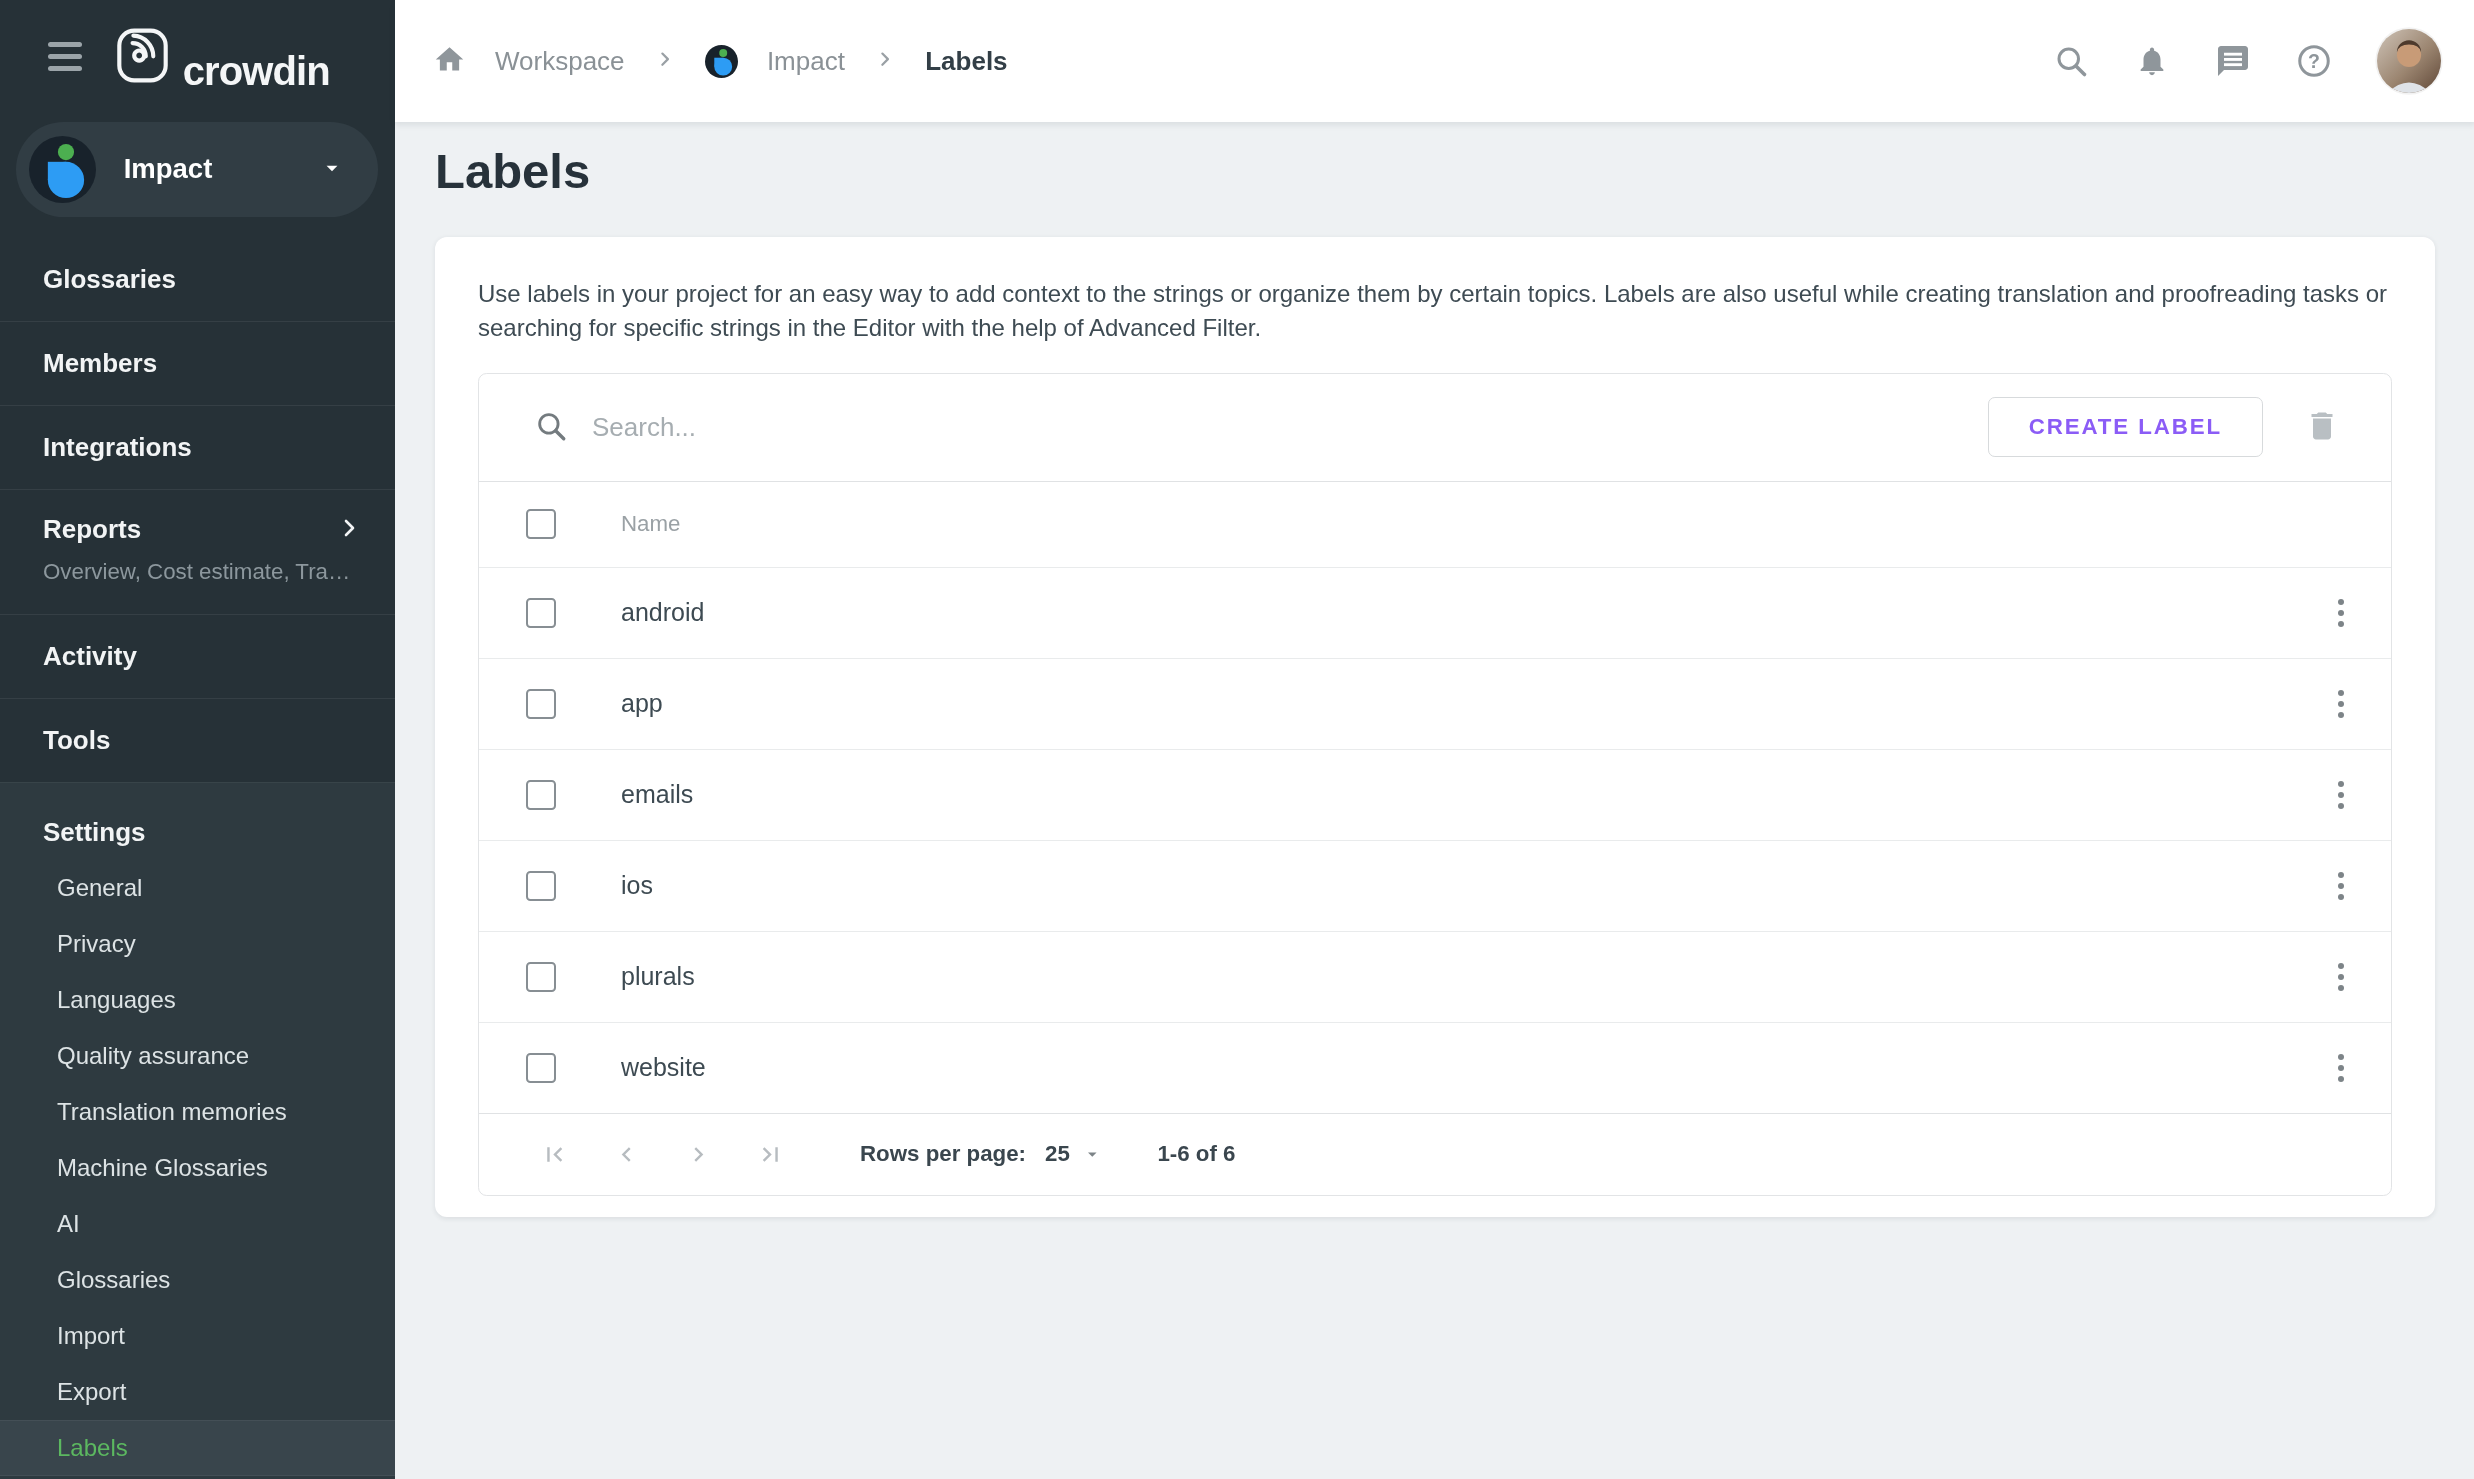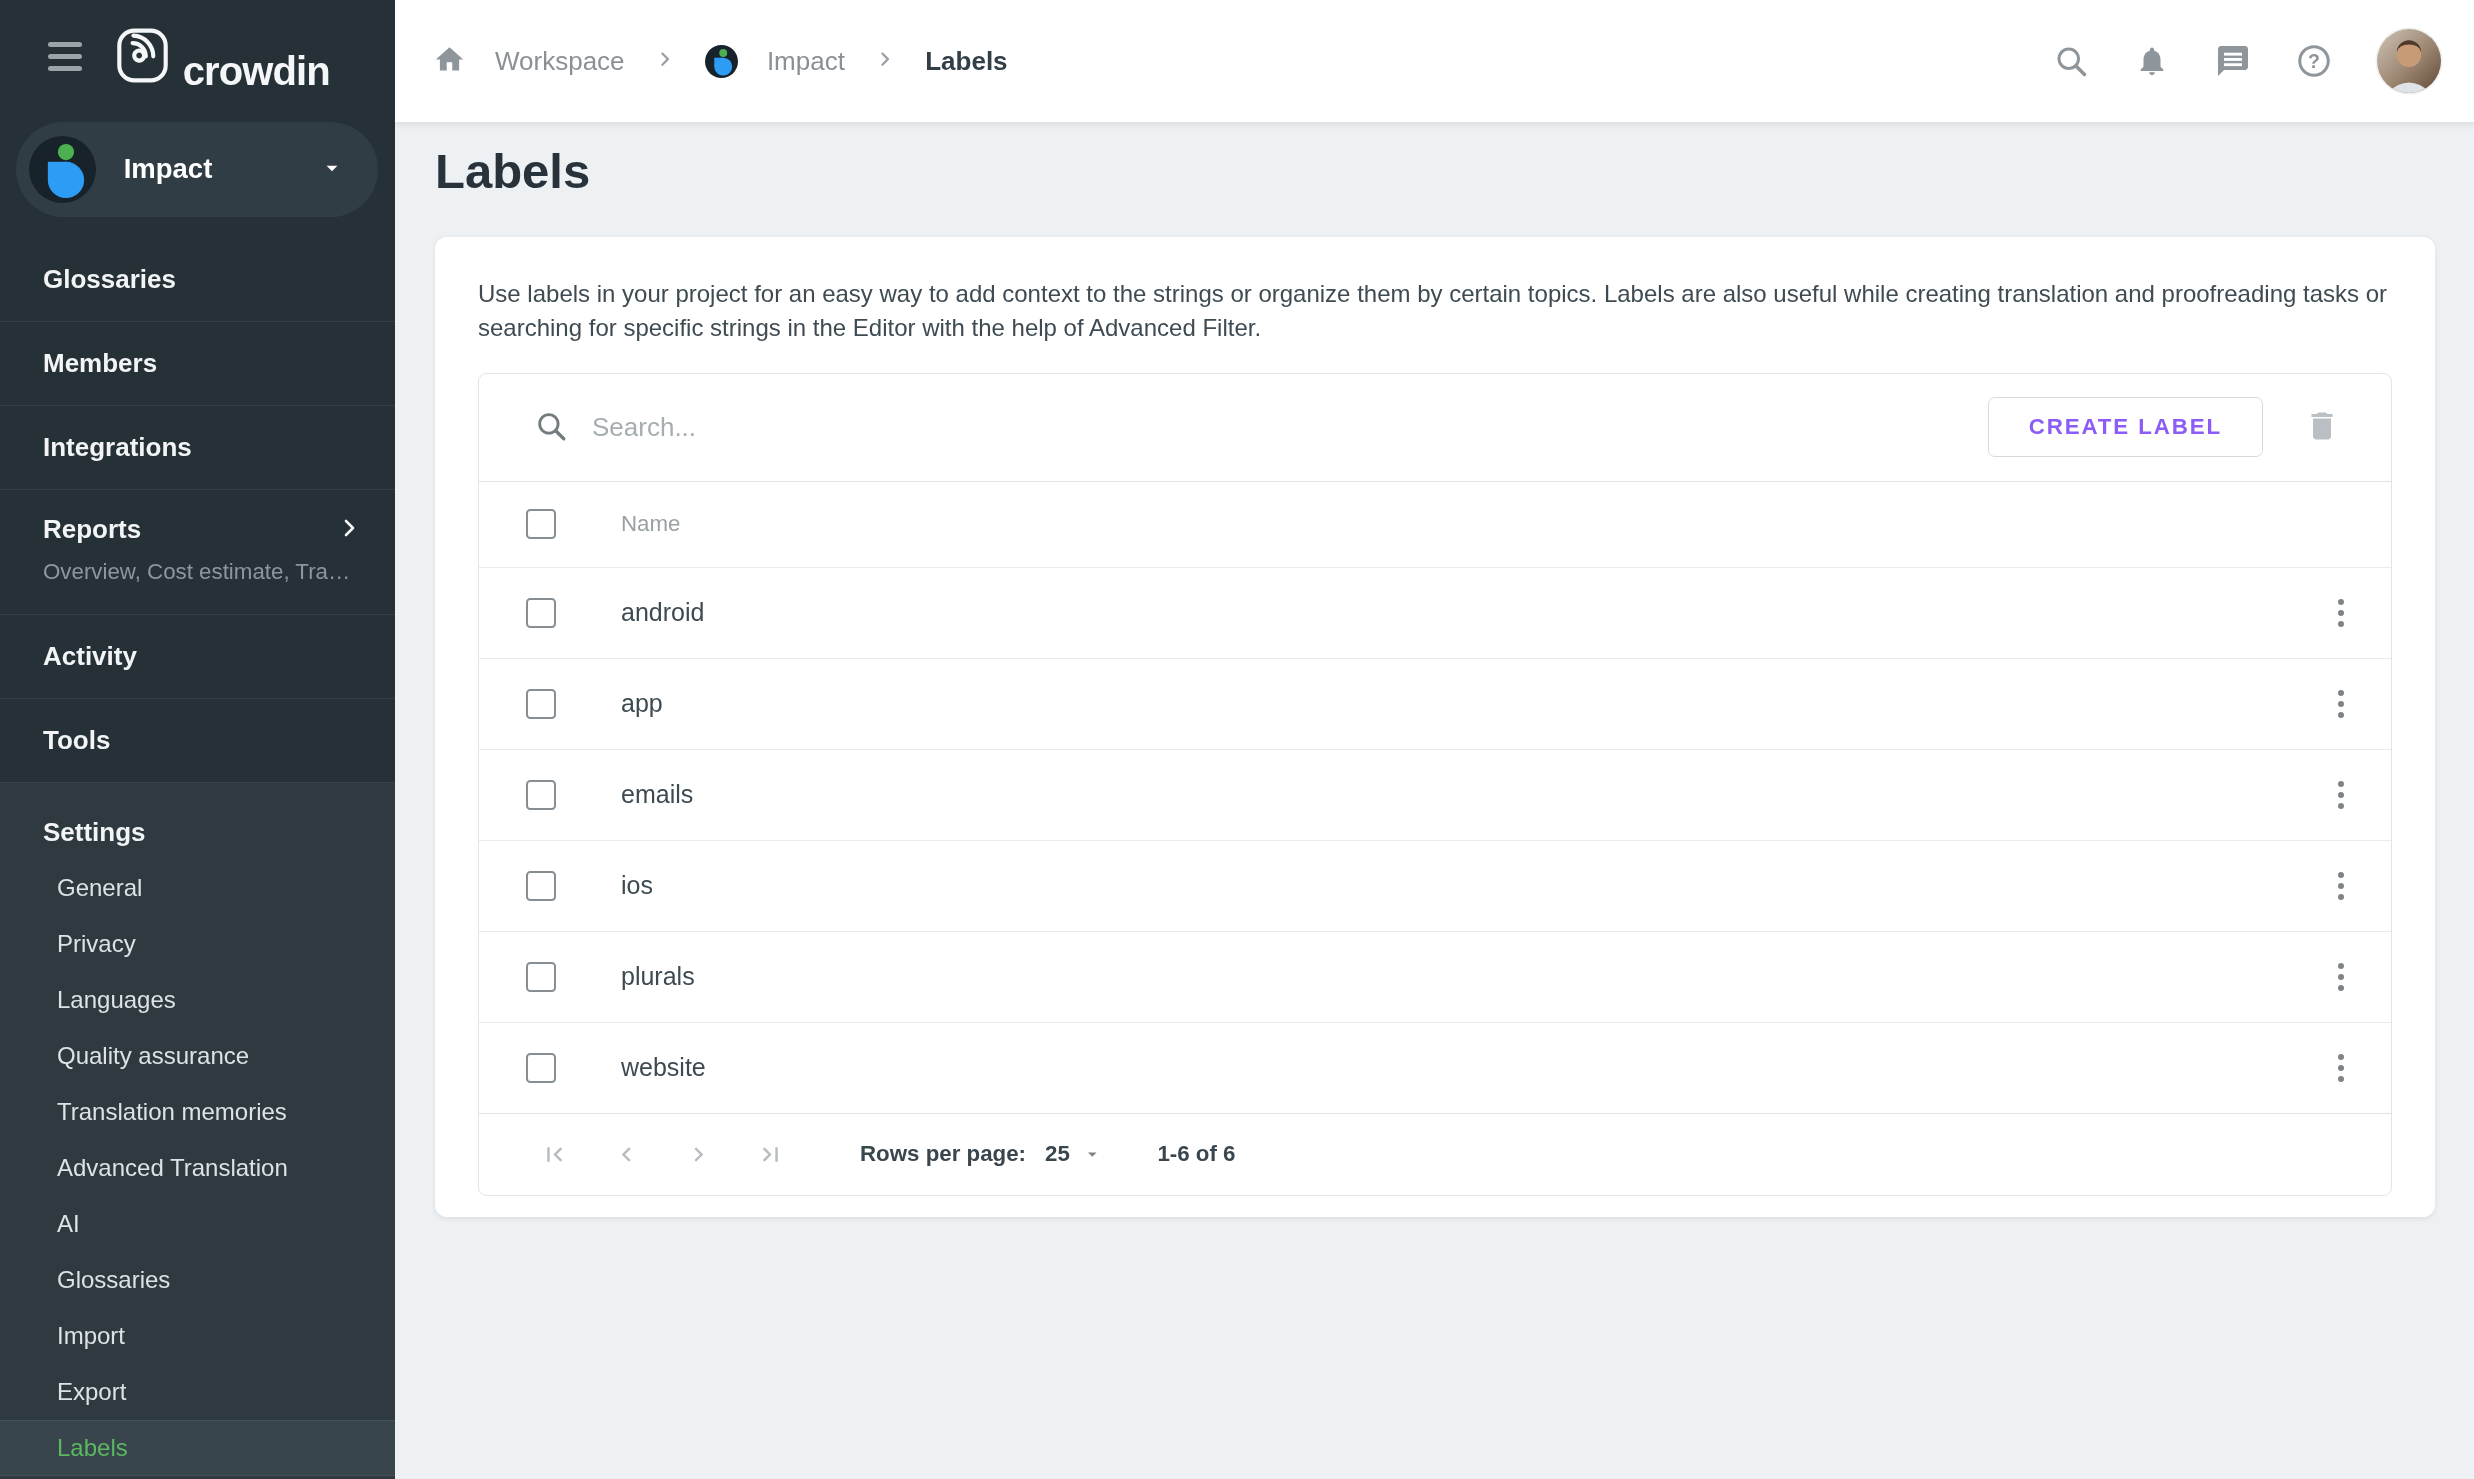--- a/index.html
+++ b/index.html
@@ -147,21 +147,21 @@
       </div>
   </nav>
 
   <div class="settings-sec">
     <div class="sec-title">Settings</div>
     <div class="sub-item">General</div>
     <div class="sub-item">Privacy</div>
     <div class="sub-item">Languages</div>
     <div class="sub-item">Quality assurance</div>
     <div class="sub-item">Translation memories</div>
-    <div class="sub-item">Advanced Translation</div>
+    <div class="sub-item">Machine Glossaries</div>
     <div class="sub-item">AI</div>
     <div class="sub-item">Glossaries</div>
     <div class="sub-item">Import</div>
     <div class="sub-item">Export</div>
     <div class="sub-item active">Labels</div>
   </div>
 </aside>
 
 <div class="main-col">
 

